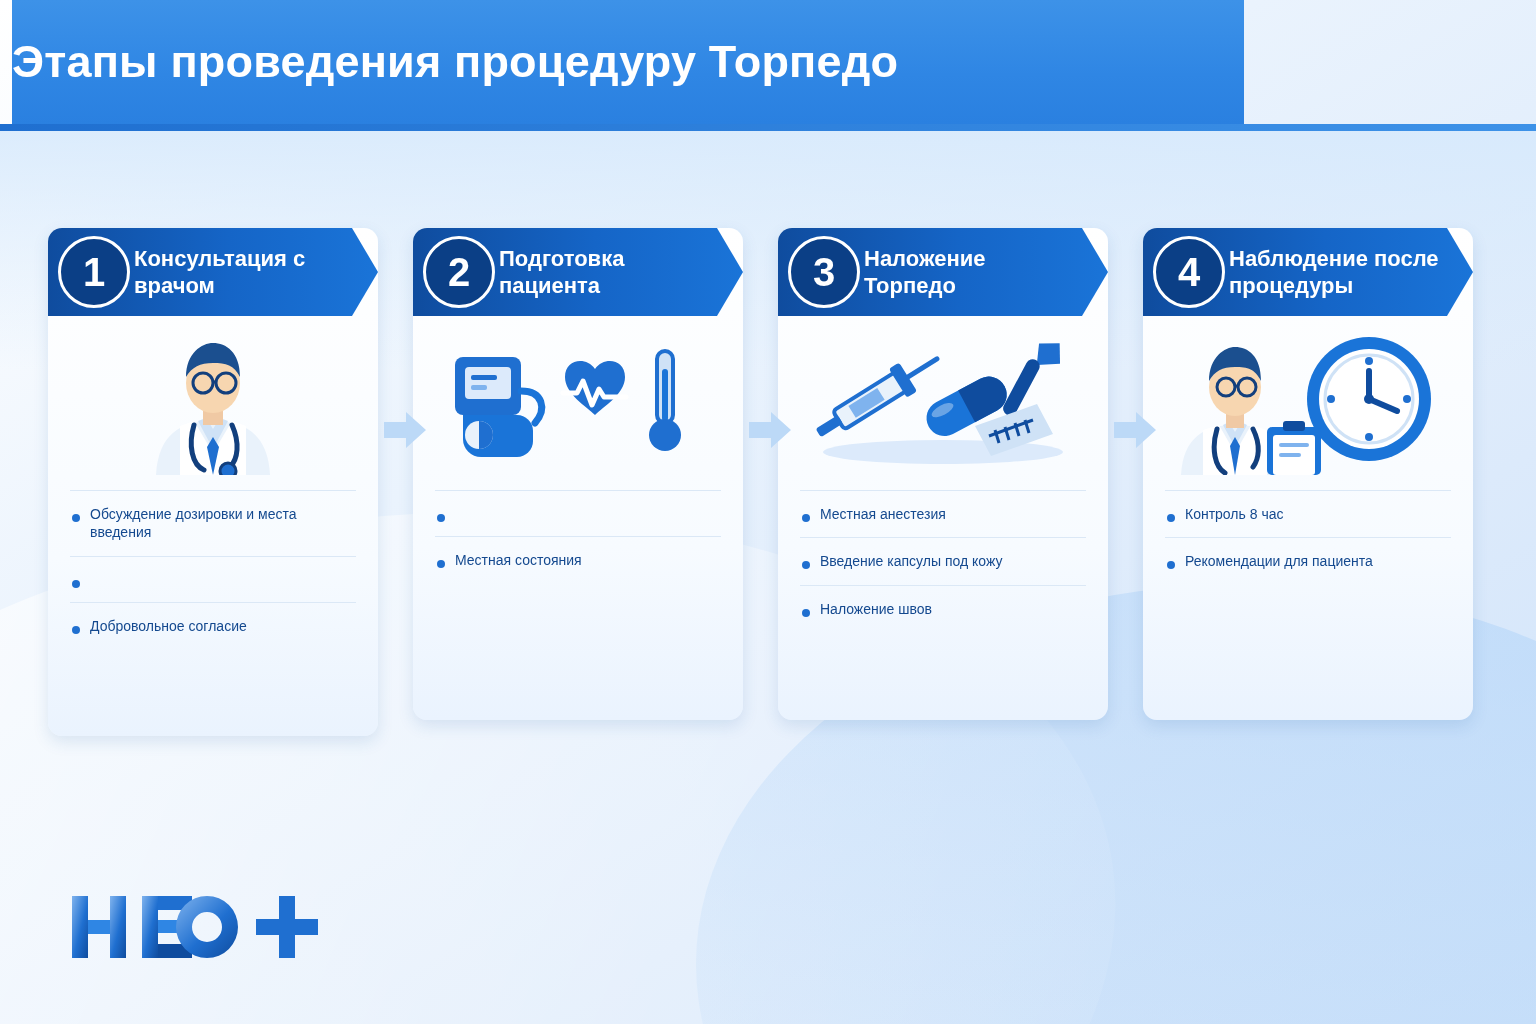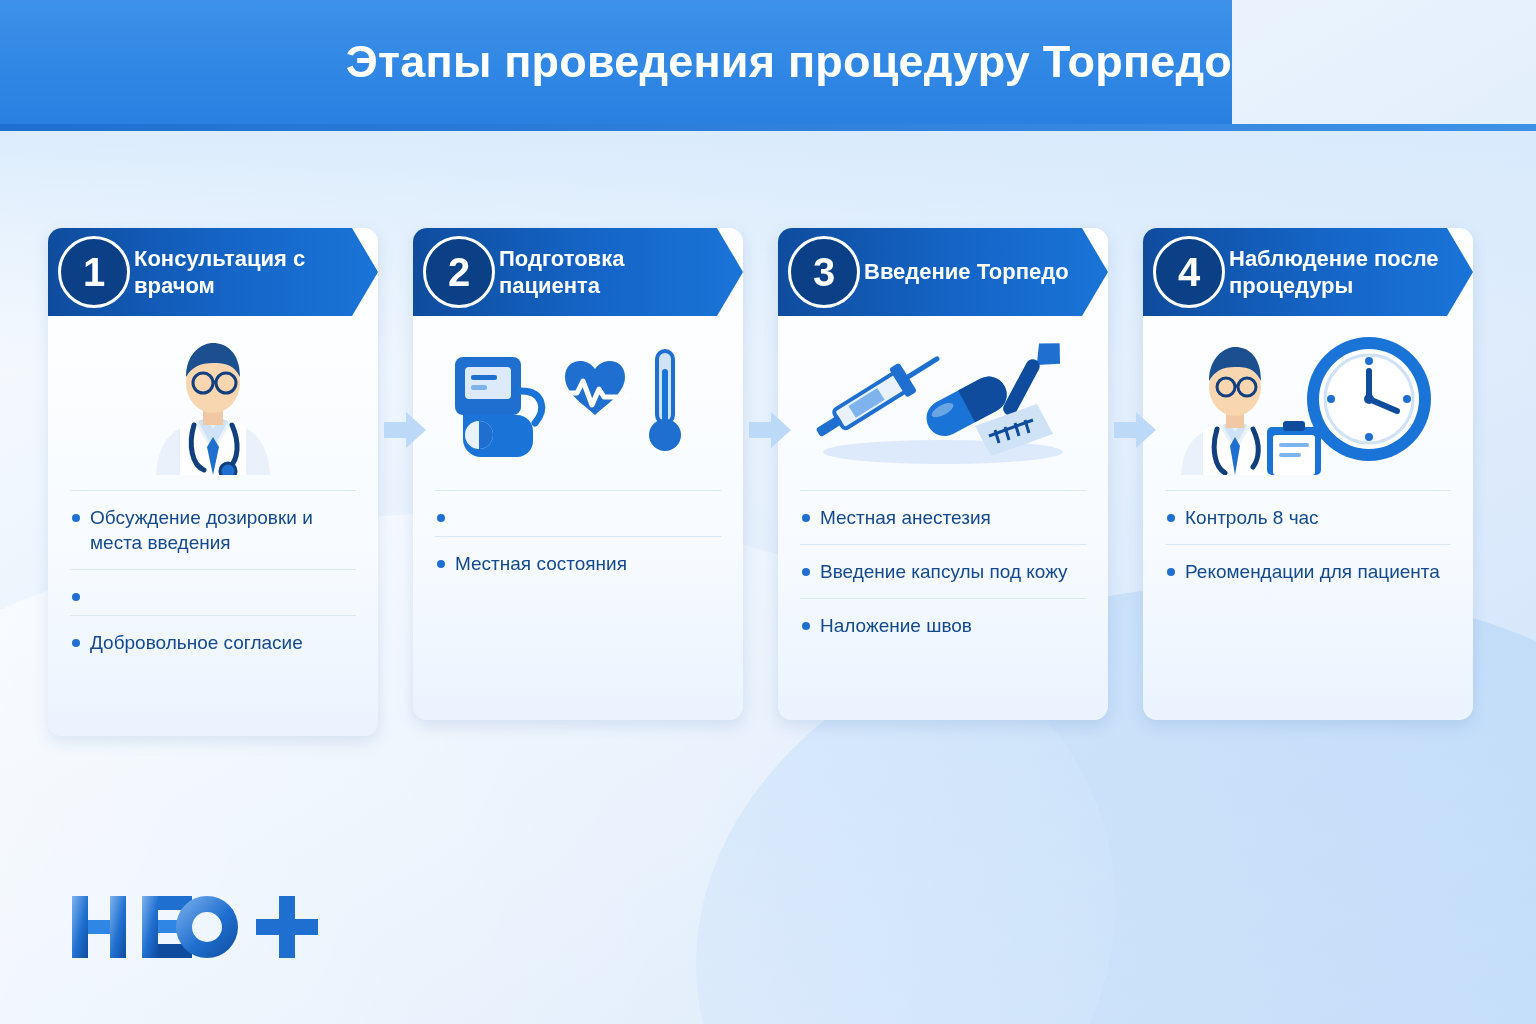--- a/index.html
+++ b/index.html
@@ -53,22 +53,23 @@
   }
 
   
   .header {
     position: relative;
     width: 1232px;
     height: 124px;
     background: linear-gradient(180deg, #3d92e8 0%, #2f86e4 60%, #2a80e0 100%);
     display: flex;
     align-items: center;
-    justify-content: flex-end;
+    justify-content: flex-start;
     box-sizing: border-box;
+    margin-left: 12px;
   }
   .header-title {
     color: #ffffff;
     font-size: 45px;
     font-weight: bold;
     letter-spacing: 0.2px;
     text-align: center;
     line-height: 1.1;
   }
   .header-underline {
@@ -152,21 +153,21 @@
   .bullets {
     padding: 6px 22px 20px 22px;
   }
   .bullet {
     display: flex;
     align-items: flex-start;
     gap: 10px;
     padding: 14px 2px 14px 2px;
     border-top: 1px solid #dbe8f6;
     color: #14498f;
-    font-size: 19px;
+    font-size: 14px;
     line-height: 1.32;
   }
   .bullet:first-child { border-top: 1px solid #dbe8f6; }
   .dot {
     width: 8px;
     height: 8px;
     border-radius: 50%;
     background: #1f6fd0;
     margin-top: 9px;
     flex: 0 0 8px;
@@ -287,21 +288,21 @@
         <div class="bullet">
           <span class="dot"></span>
           <span>Местная состояния</span>
         </div>
       </div>
     </div>
 
     <div class="card c3">
       <div class="card-head">
         <div class="step-badge">3</div>
-        <div class="card-title">Введение Торпедо</div>
+        <div class="card-title">Наложение Торпедо</div>
       </div>
       <div class="card-art">
         <svg width="280" height="140" viewBox="0 0 280 140">
 
           <ellipse cx="140" cy="122" rx="120" ry="12" fill="#dceafb"></ellipse>
 
           <g transform="rotate(-32 70 70)">
             <rect x="30" y="58" width="76" height="22" rx="4" fill="#e9f2fb" stroke="#1f6fd0" stroke-width="4"></rect>
             <rect x="46" y="62" width="34" height="14" fill="#7fb3ee"></rect>
             <rect x="100" y="52" width="12" height="34" rx="3" fill="#1f6fd0"></rect>

